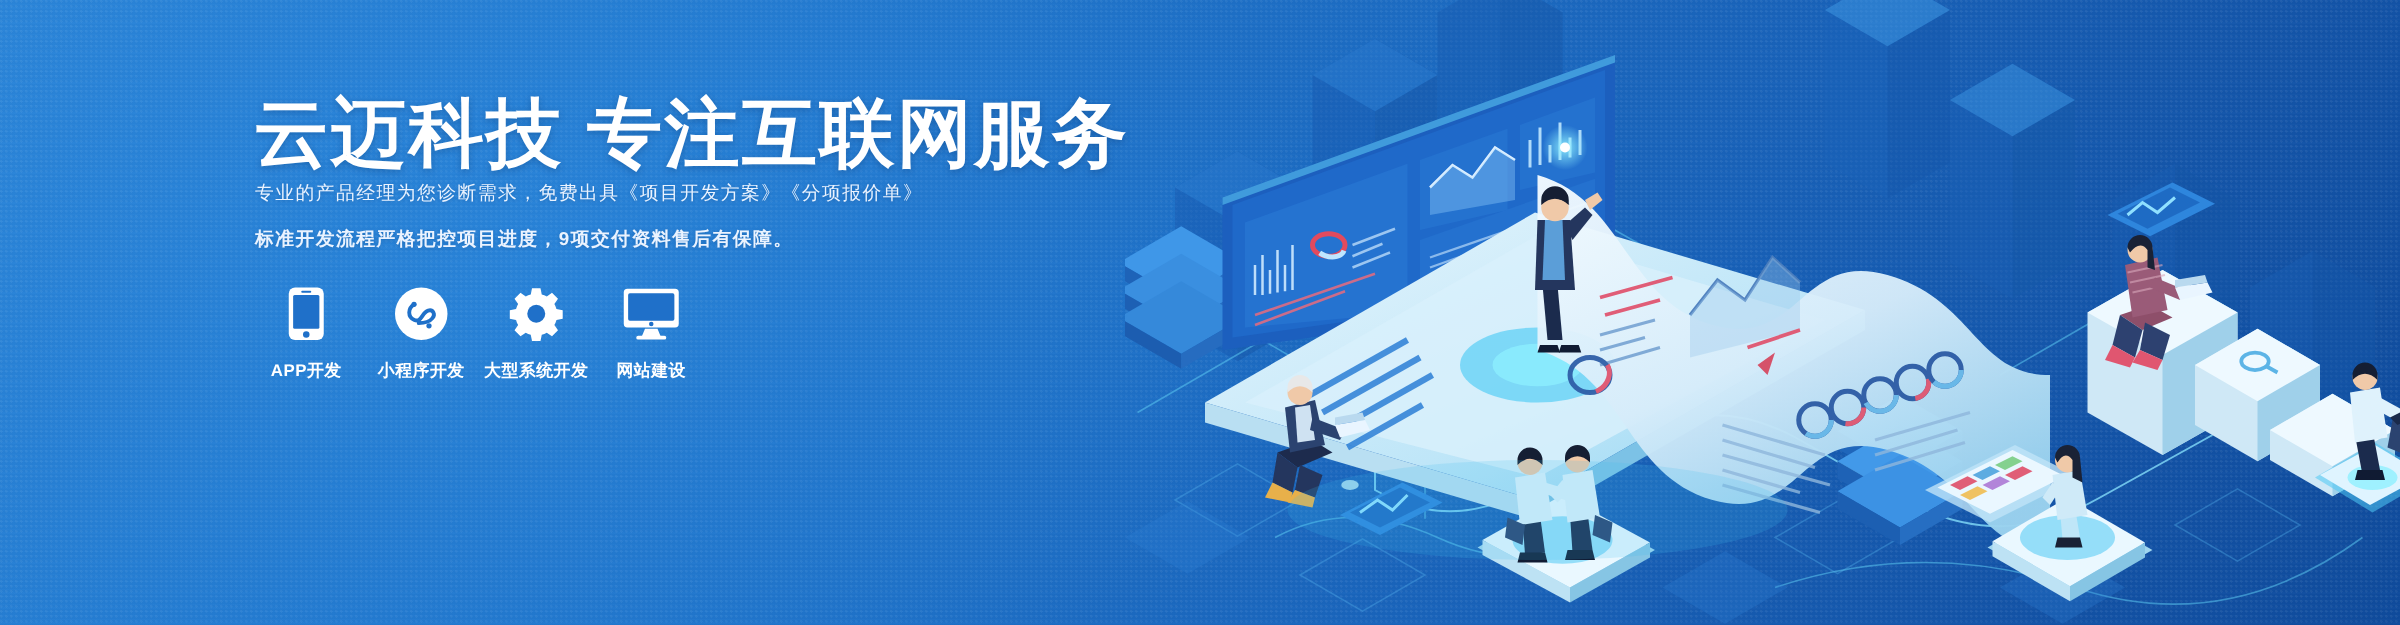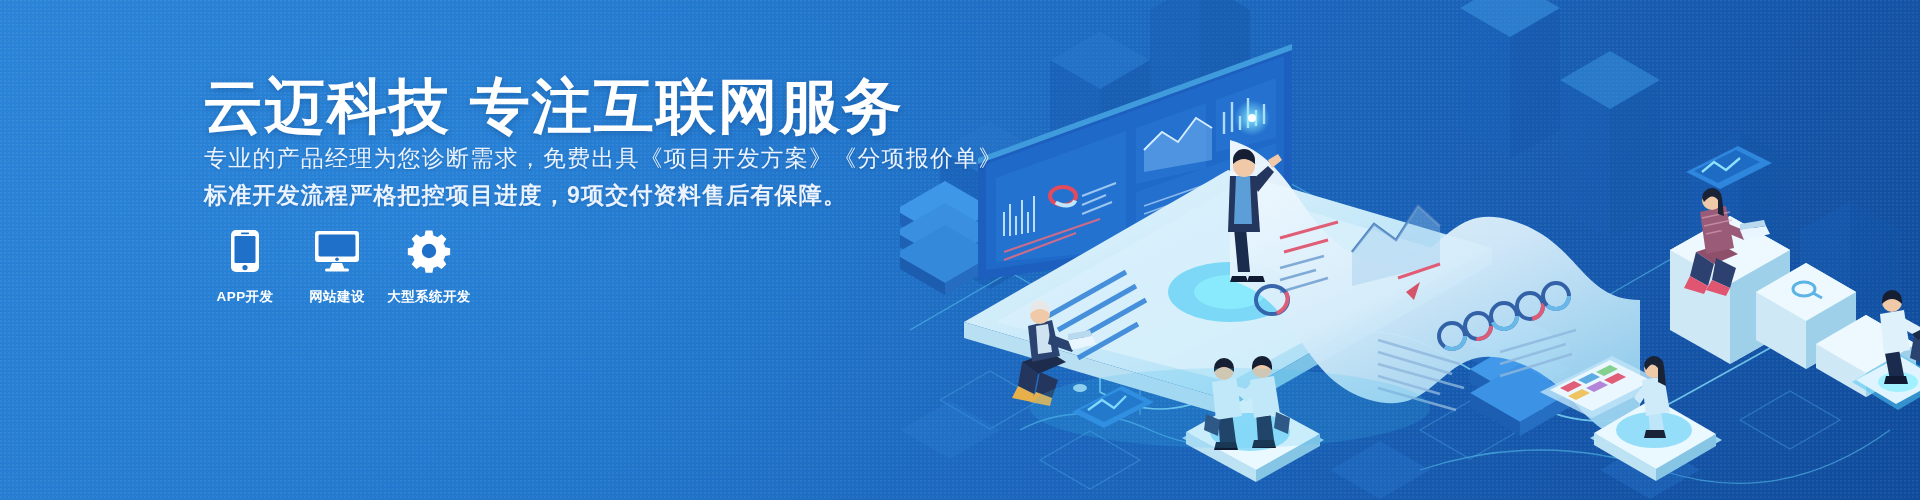--- a/index.html
+++ b/index.html
@@ -73,21 +73,21 @@
     line-height: 1.15;
     white-space: nowrap;
     text-shadow: 0 2px 6px rgba(4,40,90,0.28);
   }
 
   .subline {
     position: absolute;
     left: 1px;
     margin: 0;
     color: #eaf3ff;
-    font-size: 23px;
+    font-size: 15px;
     letter-spacing: 1.2px;
     line-height: 1.0;
     white-space: nowrap;
     text-shadow: 0 1px 3px rgba(4,40,90,0.22);
   }
   .subline.l1 { top: 147px; }
   .subline.l2 { top: 184px; font-weight: bold; }
 
   .services {
     position: absolute;
@@ -562,45 +562,60 @@
           <svg width="30" height="44" viewBox="0 0 30 44" xmlns="http://www.w3.org/2000/svg">
             <rect x="1" y="1" width="28" height="42" rx="5" ry="5" fill="#ffffff"></rect>
             <rect x="4.5" y="7" width="21" height="27" rx="1.2" fill="#1f70c9"></rect>
             <rect x="11" y="3.6" width="8" height="1.6" rx="0.8" fill="#1f70c9"></rect>
             <circle cx="15" cy="38.6" r="2.6" fill="#1f70c9"></circle>
           </svg>
         </span>
         <span class="lbl">APP开发</span>
       </div>
 
-
-
       <div class="service">
         <span class="ico">
-          <svg width="46" height="42" viewBox="0 0 46 42" xmlns="http://www.w3.org/2000/svg">
-            <rect x="1" y="1" width="44" height="31" rx="3" fill="#ffffff"></rect>
-            <rect x="4.5" y="4.5" width="37" height="22" rx="1.4" fill="#1f70c9"></rect>
-            <circle cx="23" cy="29.2" r="1.8" fill="#1f70c9"></circle>
-            <path d="M18 33 L28 33 L30.5 39 L15.5 39 Z" fill="#ffffff"></path>
-            <rect x="11" y="38.6" width="24" height="3" rx="1.5" fill="#ffffff"></rect>
+          <svg width="44" height="44" viewBox="0 0 44 44" xmlns="http://www.w3.org/2000/svg">
+            <circle cx="22" cy="22" r="21" fill="#ffffff"></circle>
+            <path d="M16.5 14.5
+                     C 11 17.5, 11 24.5, 16.5 27
+                     C 22 29.5, 22.5 21, 27.5 19.5
+                     C 31.5 18.3, 33.5 22.5, 31 25.5
+                     C 28.8 28.2, 24 29.5, 20 29.5" fill="none" stroke="#1f70c9" stroke-width="3.1" stroke-linecap="round"></path>
+            <circle cx="16.2" cy="14.4" r="2.1" fill="#1f70c9"></circle>
+            <circle cx="28.2" cy="31.6" r="2.1" fill="#1f70c9"></circle>
           </svg>
         </span>
-        <span class="lbl">网站建设</span>
+        <span class="lbl">小程序开发</span>
       </div>
+
 
       <div class="service">
         <span class="ico">
           <svg width="44" height="44" viewBox="0 0 44 44" xmlns="http://www.w3.org/2000/svg">
             <path d="M18.6 1.5 h6.8 l1.0 5.0 a15 15 0 0 1 4.0 1.66 l4.2 -2.9 l4.8 4.8 l-2.9 4.2
                      a15 15 0 0 1 1.66 4.0 l5.0 1.0 v6.8 l-5.0 1.0 a15 15 0 0 1 -1.66 4.0
                      l2.9 4.2 l-4.8 4.8 l-4.2 -2.9 a15 15 0 0 1 -4.0 1.66 l-1.0 5.0 h-6.8
                      l-1.0 -5.0 a15 15 0 0 1 -4.0 -1.66 l-4.2 2.9 l-4.8 -4.8 l2.9 -4.2
                      a15 15 0 0 1 -1.66 -4.0 l-5.0 -1.0 v-6.8 l5.0 -1.0 a15 15 0 0 1 1.66 -4.0
                      l-2.9 -4.2 l4.8 -4.8 l4.2 2.9 a15 15 0 0 1 4.0 -1.66 Z" fill="#ffffff"></path>
             <circle cx="22" cy="22" r="7.2" fill="#1f70c9"></circle>
           </svg>
         </span>
         <span class="lbl">大型系统开发</span>
       </div>
 
+      <div class="service">
+        <span class="ico">
+          <svg width="46" height="42" viewBox="0 0 46 42" xmlns="http://www.w3.org/2000/svg">
+            <rect x="1" y="1" width="44" height="31" rx="3" fill="#ffffff"></rect>
+            <rect x="4.5" y="4.5" width="37" height="22" rx="1.4" fill="#1f70c9"></rect>
+            <circle cx="23" cy="29.2" r="1.8" fill="#1f70c9"></circle>
+            <path d="M18 33 L28 33 L30.5 39 L15.5 39 Z" fill="#ffffff"></path>
+            <rect x="11" y="38.6" width="24" height="3" rx="1.5" fill="#ffffff"></rect>
+          </svg>
+        </span>
+        <span class="lbl">网站建设</span>
+      </div>
+
     </div>
   </div>
 </div>
 
 </body></html>

